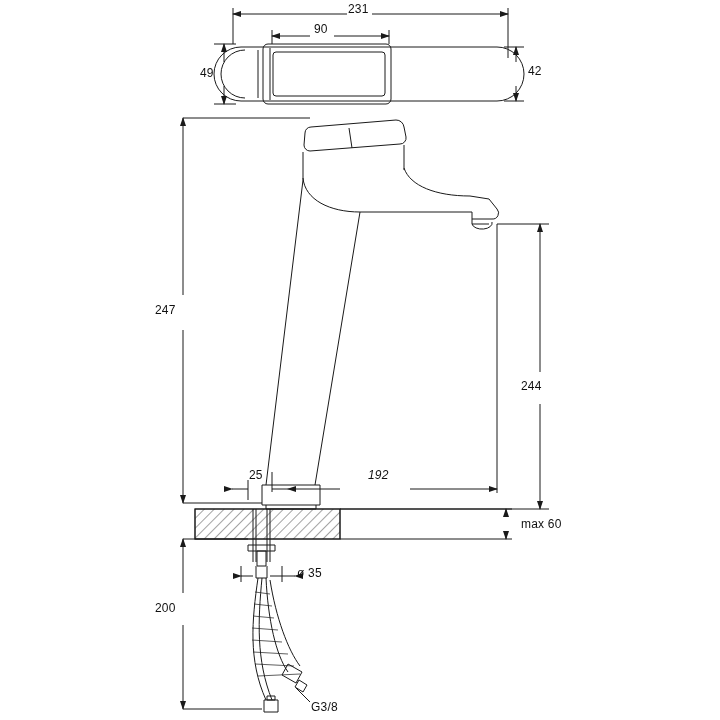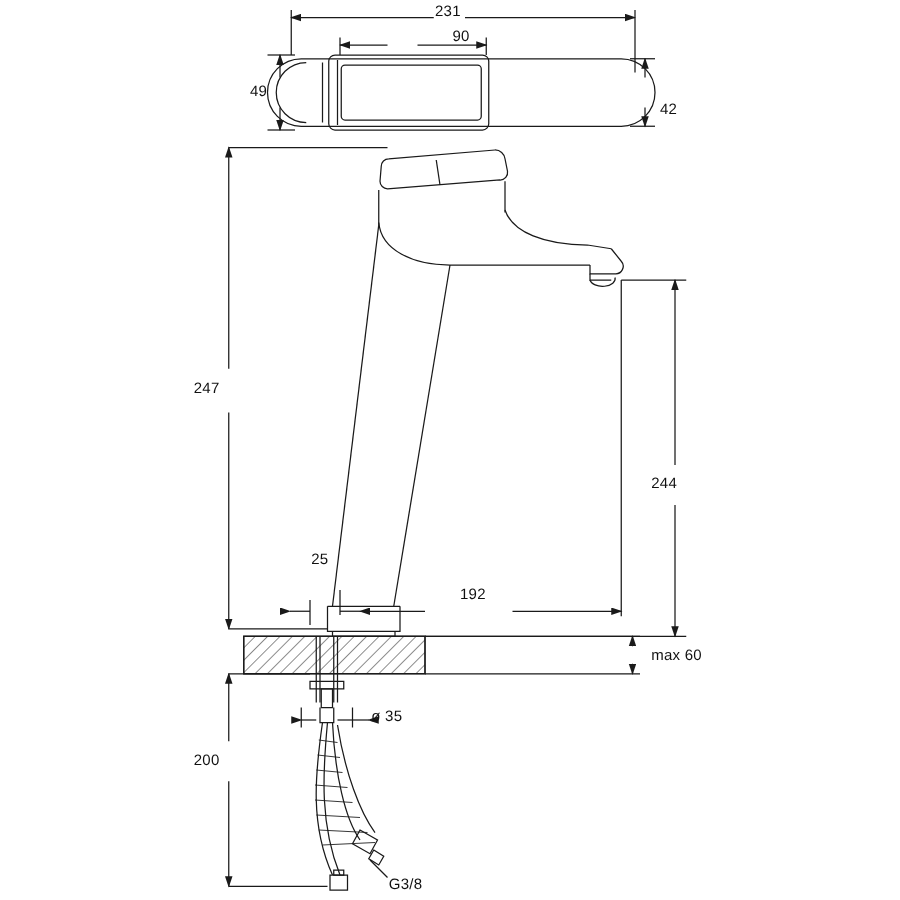--- a/index.html
+++ b/index.html
@@ -203,25 +203,25 @@
       </g>
 
       <g>
         <line x1="296" y1="688" x2="310" y2="702"></line>
       </g>
 
     </g>
   </svg>
 
   <div class="dim-label" style="left:348px; top:2px;">231</div>
-  <div class="dim-label" style="left:314px; top:22px;margin-left:48px;">90</div>
+  <div class="dim-label" style="left:314px; top:22px;">90</div>
   <div class="dim-label" style="left:200px; top:66px;">49</div>
-  <div class="dim-label" style="left:528px; top:80px;">42</div>
+  <div class="dim-label" style="left:528px; top:64px;">42</div>
   <div class="dim-label" style="left:155px; top:303px;">247</div>
   <div class="dim-label" style="left:521px; top:379px;">244</div>
-  <div class="dim-label" style="left:249px; top:440px;">25</div>
-  <div class="dim-label" style="left:368px; top:468px;">192</div>
+  <div class="dim-label" style="left:249px; top:468px;">25</div>
+  <div class="dim-label" style="left:368px; top:468px;font-style:italic;">192</div>
   <div class="dim-label" style="left:521px; top:517px;">max 60</div>
   <div class="dim-label" style="left:297px; top:566px;">ø 35</div>
   <div class="dim-label" style="left:155px; top:601px;">200</div>
   <div class="dim-label" style="left:311px; top:700px;">G3/8</div>
 
 </div>
 
 </body></html>

